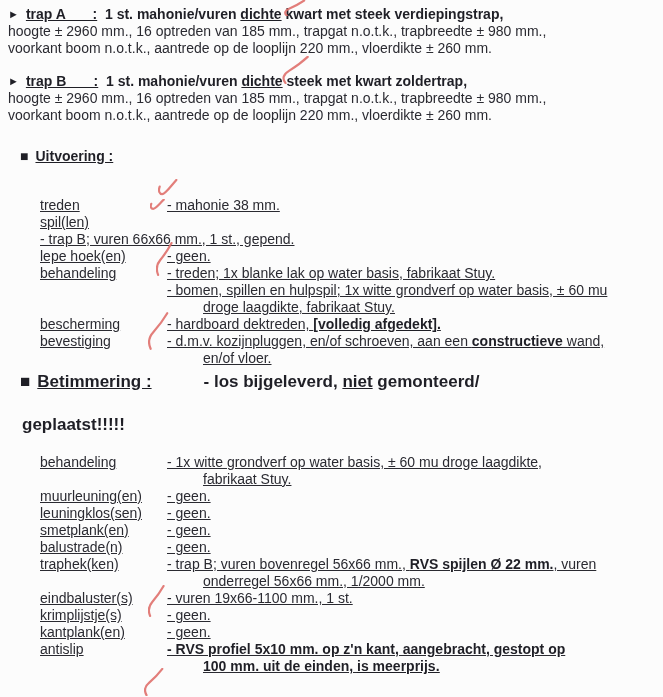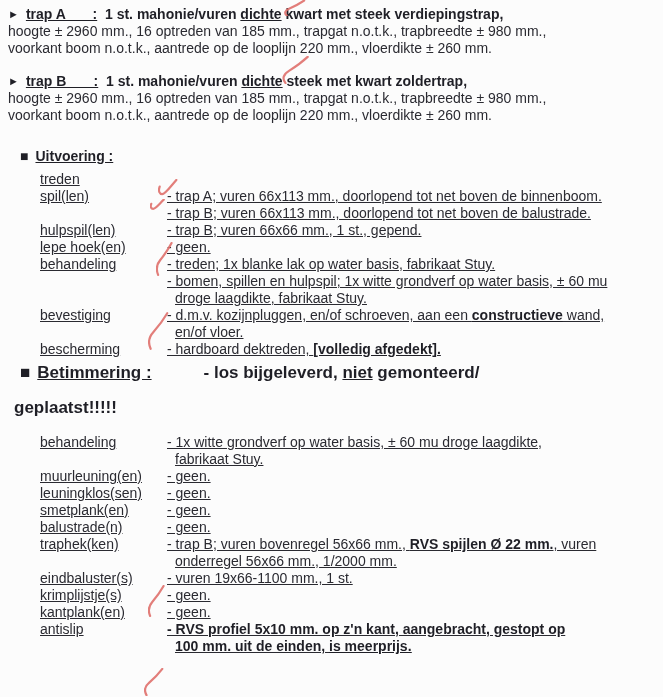--- a/index.html
+++ b/index.html
@@ -12,30 +12,30 @@
   .b{font-weight:bold;color:#1f1f26;}
   .u{text-decoration:underline;}
   #intro{padding:6px 12px 0 8px;}
   .para{margin:0 0 16px 0;}
   .hline,.tline,.sheading,.sline2,.vline,.label{white-space:pre-wrap;}
   .hline{line-height:17px;}
   .tline{line-height:17px;}
   .arrow{font-size:11px;margin-right:7px;vertical-align:1px;color:#1f1f26;}
   #sections{padding-left:6px;}
   .sheading{font-weight:bold;color:#1f1f26;}
-  .section-uitvoering .sheading{margin:23px 0 6px 14px;line-height:18px;}
+  .section-uitvoering .sheading{margin:23px 0 32px 14px;line-height:18px;}
   .section-betimmering .sheading{margin:1px 0 0 14px;font-size:17px;line-height:27px;}
-  .sline2{font-weight:bold;color:#1f1f26;font-size:17px;line-height:27px;margin:8px;}
+  .sline2{font-weight:bold;color:#1f1f26;font-size:17px;line-height:27px;margin:16px;}
   .square{margin-right:7px;}
   .section-betimmering .spec-table{margin-top:13px;}
   .row{display:flex;padding-left:34px;text-decoration:underline;}
   .label{width:127px;flex:none;line-height:17px;}
   .vals{flex:1;}
   .vline{line-height:17px;}
-  .vline.ind{padding-left:8px;}
+  .vline.ind{padding-left:8px;margin-left:28px;}
   .mark{position:absolute;pointer-events:none;opacity:.9;}
 </style>
 </head>
 <body>
 
 <div class="page">
   <div id="intro">
       <div class="para">
         <div class="hline"><span class="arrow">►</span><span class="b u">trap A       :</span><span class="b">  1 st. mahonie/vuren </span><span class="b u">dichte</span><span class="b"> kwart met steek verdiepingstrap,</span></div>
         <div class="tline"><span>hoogte ± 2960 mm., 16 optreden van 185 mm., trapgat n.o.t.k., trapbreedte ± 980 mm.,</span></div>
@@ -46,59 +46,57 @@
         <div class="tline"><span>hoogte ± 2960 mm., 16 optreden van 185 mm., trapgat n.o.t.k., trapbreedte ± 980 mm.,</span></div>
         <div class="tline"><span>voorkant boom n.o.t.k., aantrede op de looplijn 220 mm., vloerdikte ± 260 mm.</span></div>
       </div>
     </div>
   <div id="sections">
       <div class="section section-uitvoering">
         <div class="sheading"><span class="square">■</span><span class="b u">Uitvoering :</span></div>
         <div class="spec-table">
           <div class="row">
             <div class="label">treden</div>
+            <div class="vals">
+              <div class="vline"><span>- mahonie 38 mm.</span></div>
+            </div>
           </div>
           <div class="row">
             <div class="label">spil(len)</div>
-            <div class="vals">
-              <div class="vline"><span>- trap A; vuren 66x113 mm., doorlopend tot net boven de binnenboom.</span></div>
-              <div class="vline"><span>- trap B; vuren 66x113 mm., doorlopend tot net boven de balustrade.</span></div>
-            </div>
           </div>
           <div class="row">
-            <div class="label">hulpspil(len)</div>
             <div class="vals">
               <div class="vline"><span>- trap B; vuren 66x66 mm., 1 st., gepend.</span></div>
             </div>
           </div>
           <div class="row">
             <div class="label">lepe hoek(en)</div>
             <div class="vals">
               <div class="vline"><span>- geen.</span></div>
             </div>
           </div>
           <div class="row">
             <div class="label">behandeling</div>
             <div class="vals">
               <div class="vline"><span>- treden; 1x blanke lak op water basis, fabrikaat Stuy.</span></div>
               <div class="vline"><span>- bomen, spillen en hulpspil; 1x witte grondverf op water basis, ± 60 mu</span></div>
               <div class="vline ind"><span>droge laagdikte, fabrikaat Stuy.</span></div>
             </div>
           </div>
           <div class="row">
+            <div class="label">bescherming</div>
+            <div class="vals">
+              <div class="vline"><span>- hardboard dektreden, </span><span class="b u">[volledig afgedekt]</span><span class="b">.</span></div>
+            </div>
+          </div>
+          <div class="row">
             <div class="label">bevestiging</div>
             <div class="vals">
               <div class="vline"><span>- d.m.v. kozijnpluggen, en/of schroeven, aan een </span><span class="b u">constructieve</span><span> wand,</span></div>
               <div class="vline ind"><span>en/of vloer.</span></div>
-            </div>
-          </div>
-          <div class="row">
-            <div class="label">bescherming</div>
-            <div class="vals">
-              <div class="vline"><span>- hardboard dektreden, </span><span class="b u">[volledig afgedekt]</span><span class="b">.</span></div>
             </div>
           </div>
         </div>
       </div>
       <div class="section section-betimmering">
         <div class="sheading"><span class="square">■</span><span class="b u">Betimmering :</span><span class="b">           - los bijgeleverd, </span><span class="b u">niet</span><span class="b"> gemonteerd/</span></div>
         <div class="sline2"><span class="b">geplaatst!!!!!</span></div>
         <div class="spec-table">
           <div class="row">
             <div class="label">behandeling</div>

